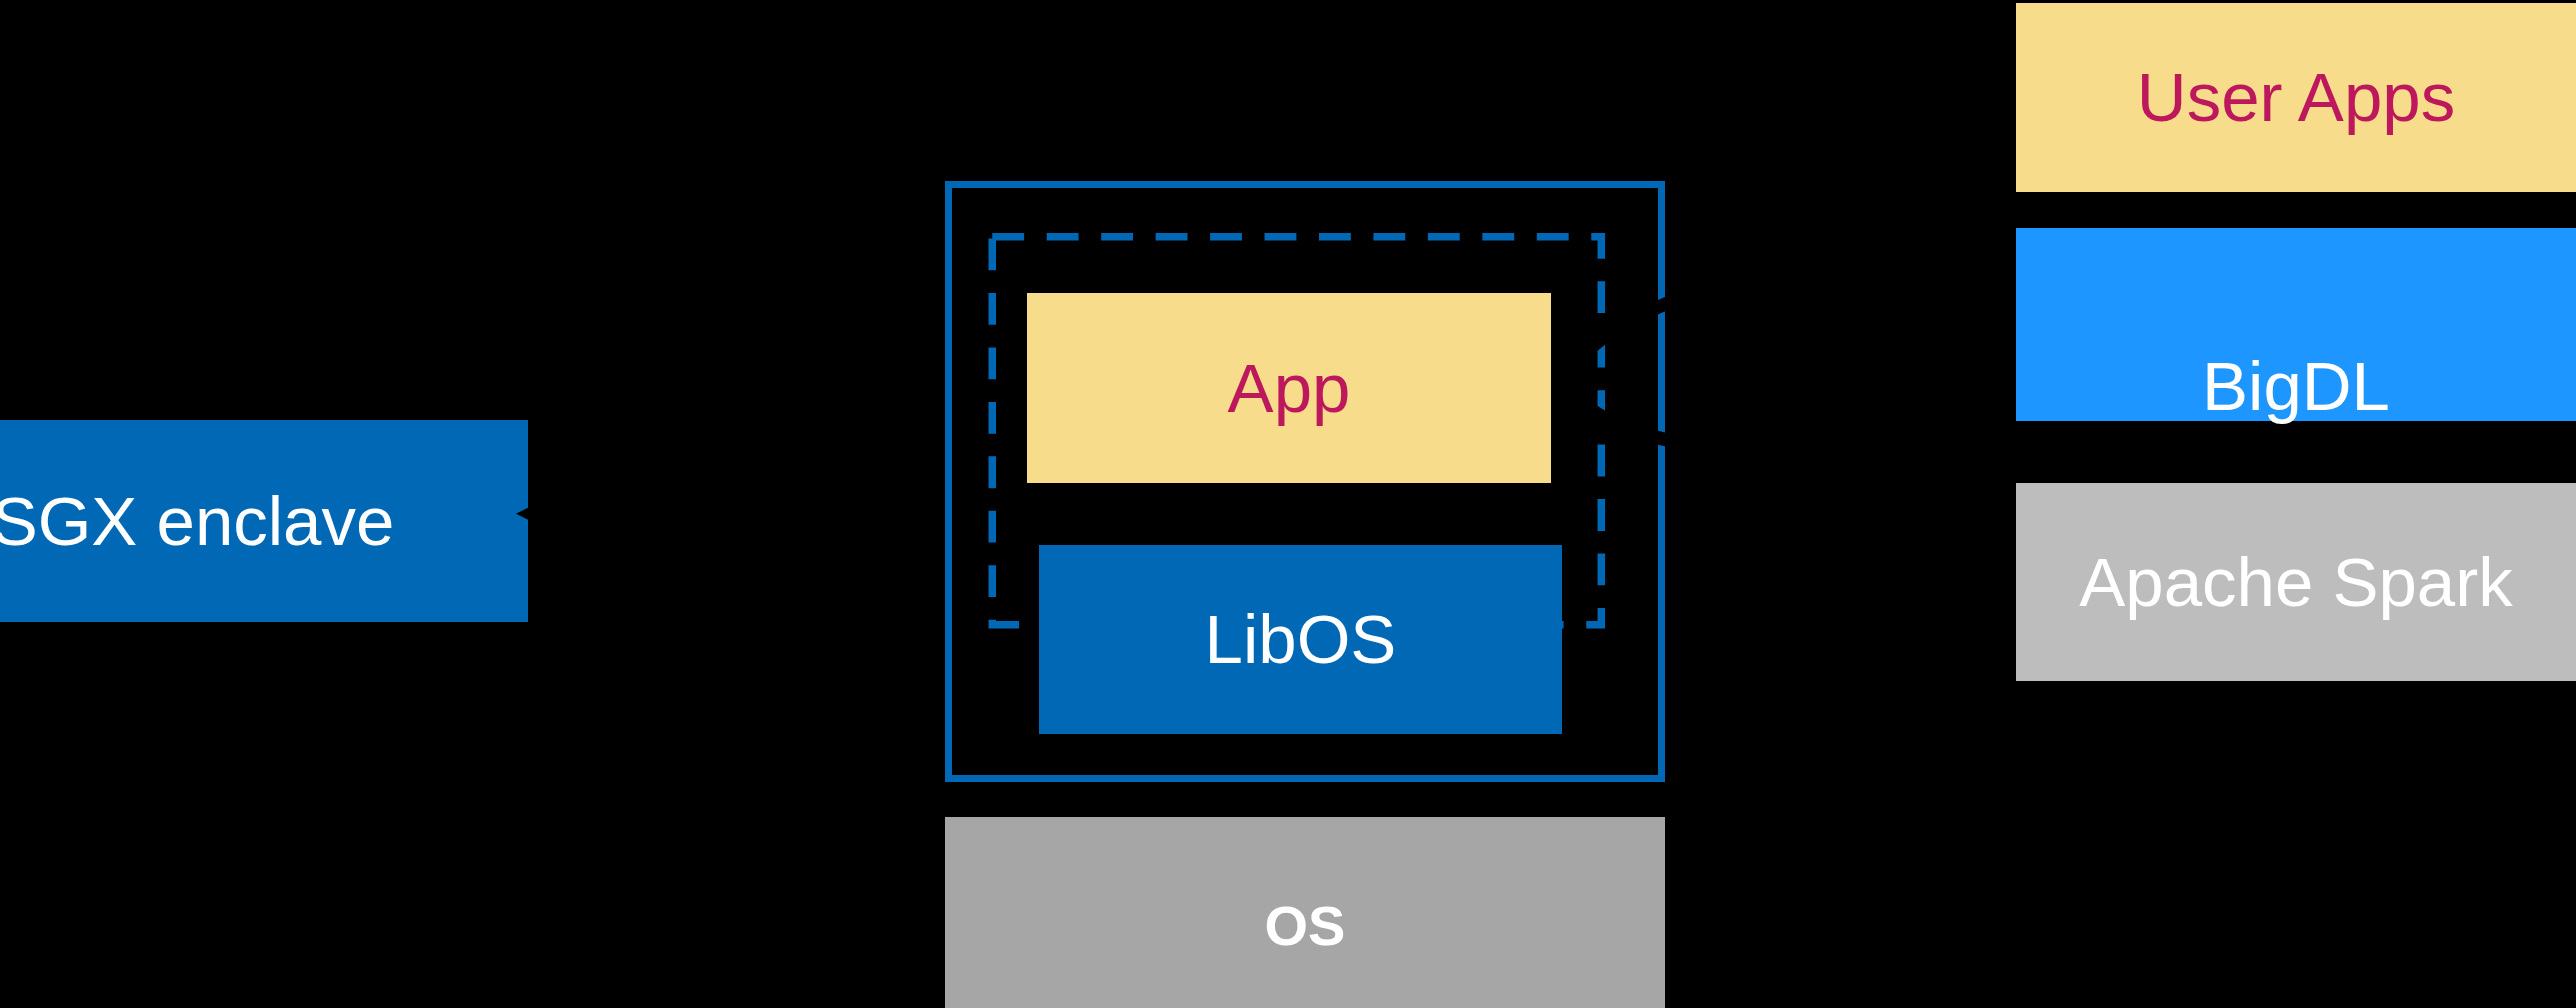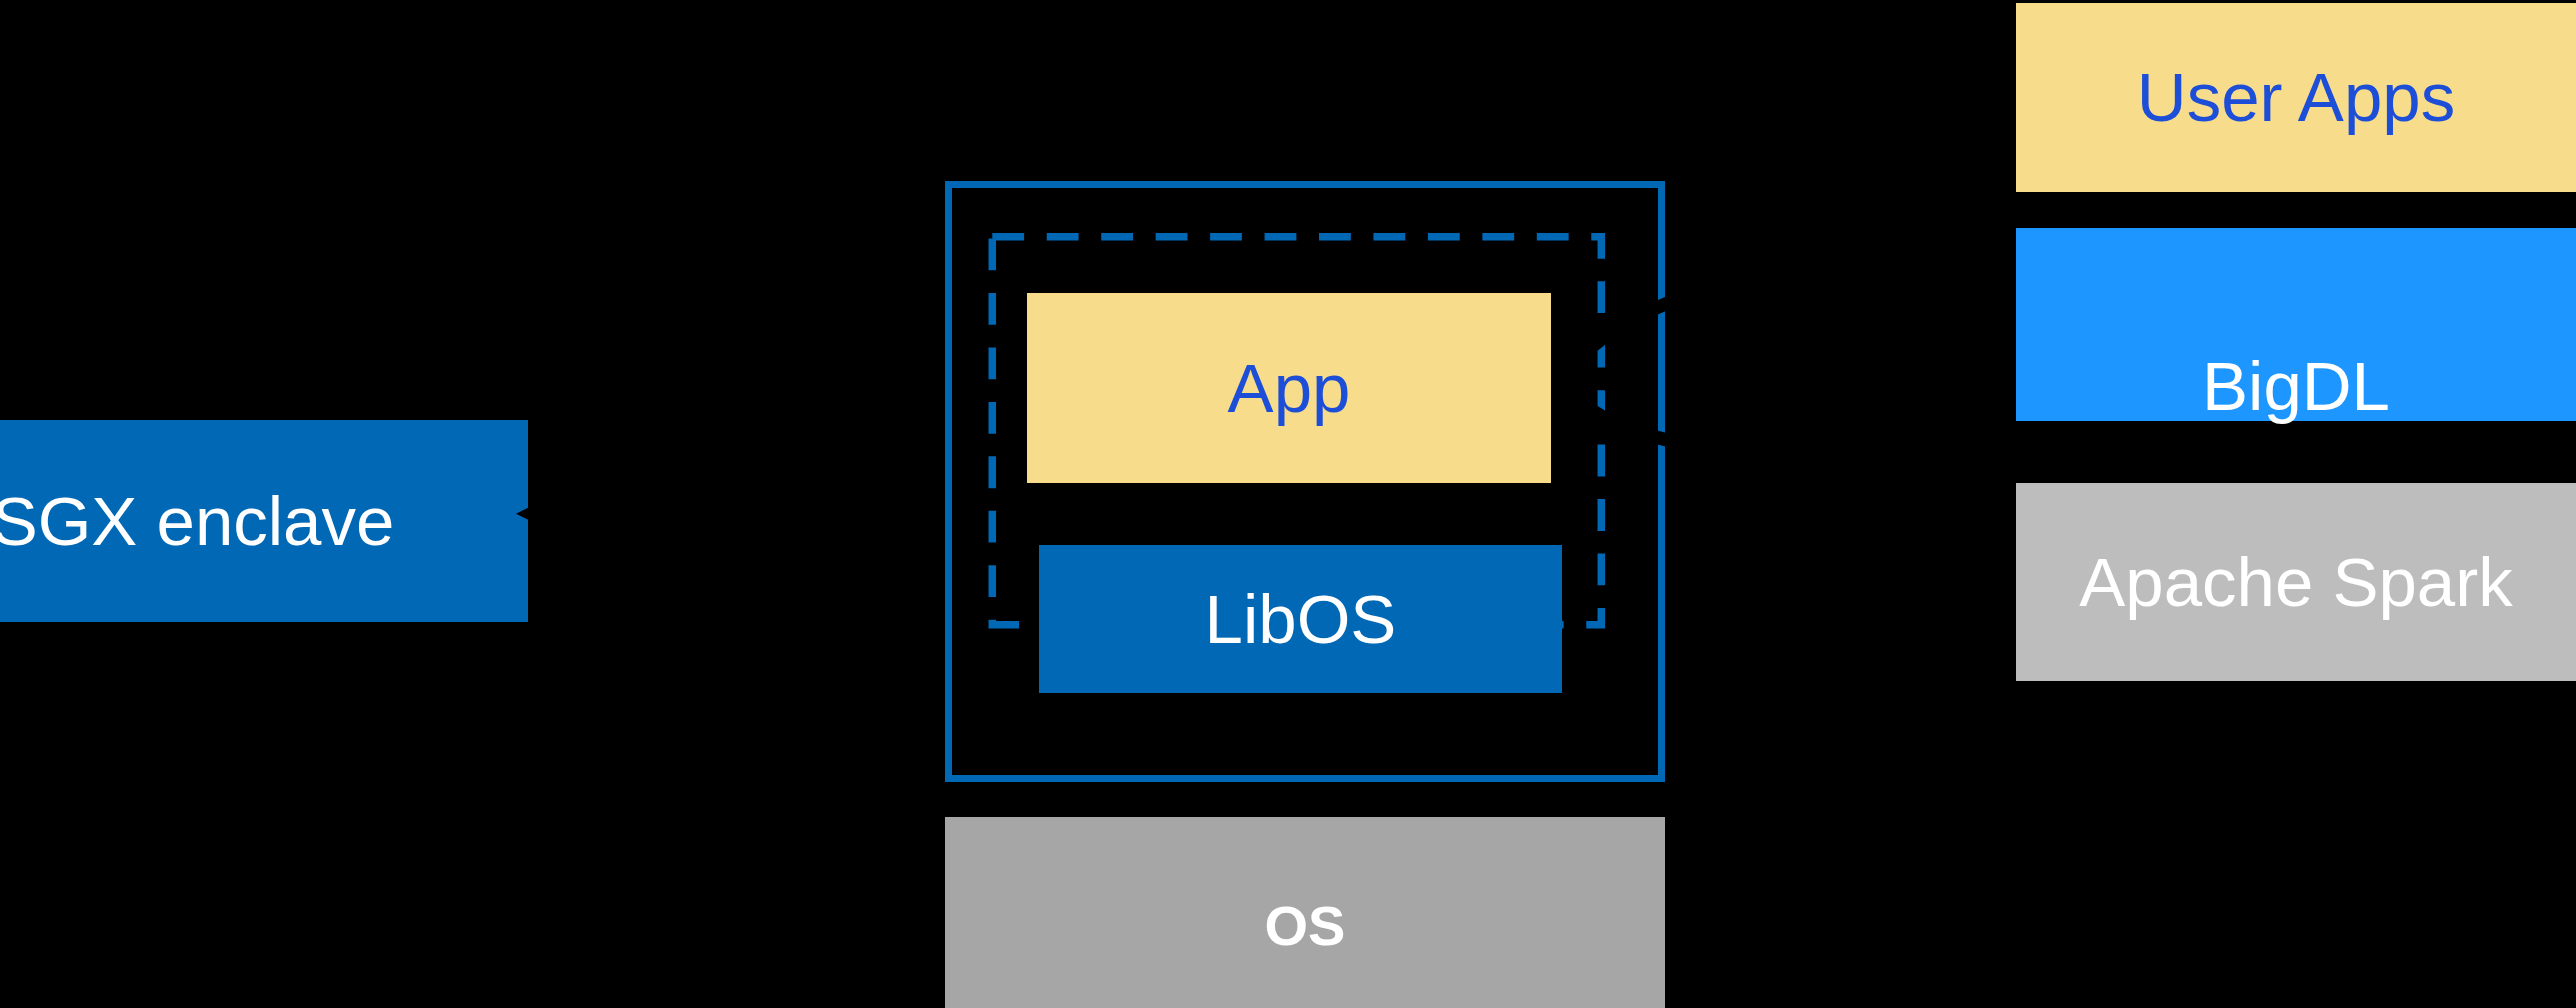--- a/index.html
+++ b/index.html
@@ -2,29 +2,29 @@
 <html style="font-size:13.4px"><head>
 <meta charset="utf-8">
 <style>
   html,body{margin:0;padding:0;background:#000;}
   .stage{position:relative;width:2576px;height:1009px;overflow:hidden;
          font-family:"Liberation Sans","DejaVu Sans",sans-serif;}
   .box{position:absolute;display:flex;align-items:center;justify-content:center;
        box-sizing:border-box;}
   .lbl{font-size:69px;line-height:1;white-space:nowrap;}
   .lbl-white{color:#ffffff;}
-  .lbl-black{color:#1d4ed8;}
+  .lbl-black{color:#be185d;}
   .lbl-bold{font-weight:bold;font-size:56px;}
   
   .sgx{left:-142px;top:420px;width:670px;height:202px;}
   
   .enclave{left:945px;top:181px;width:720px;height:601px;border:7.5px solid;}
   
   .app{left:1027px;top:293px;width:524px;height:190px;}
-  .libos{left:1039px;top:545px;width:523px;height:148px;}
+  .libos{left:1039px;top:545px;width:523px;height:189px;}
   
   .os{left:945px;top:817px;width:720px;height:218px;}
   
   .userapps{left:2016px;top:3.4px;width:560px;height:189px;}
   .bigdl{left:2016px;top:228px;width:560px;height:193px;align-items:flex-end;}
   .spark{left:2016px;top:483px;width:560px;height:198px;}
   svg.overlay{position:absolute;left:0;top:0;width:2576px;height:1009px;}
   .z1{z-index:1}.z2{z-index:2}.z3{z-index:3}.z4{z-index:4}
 </style>
 </head>

